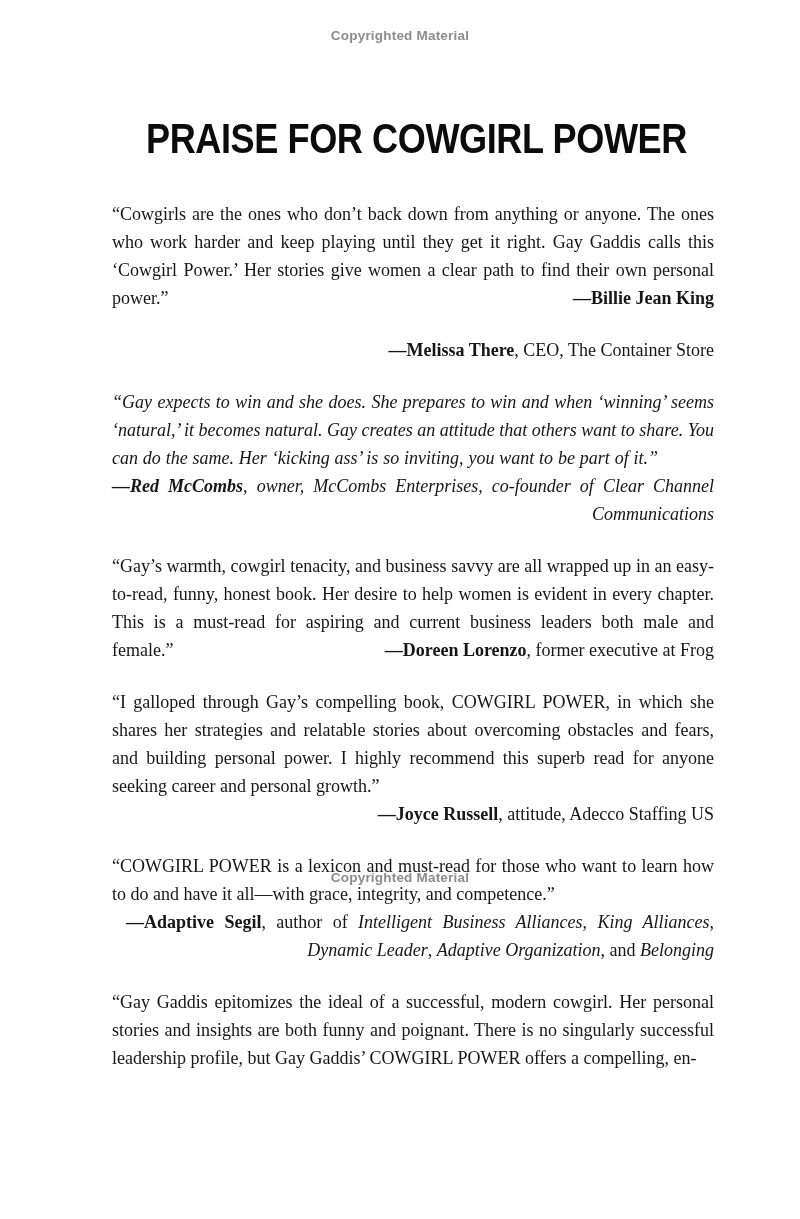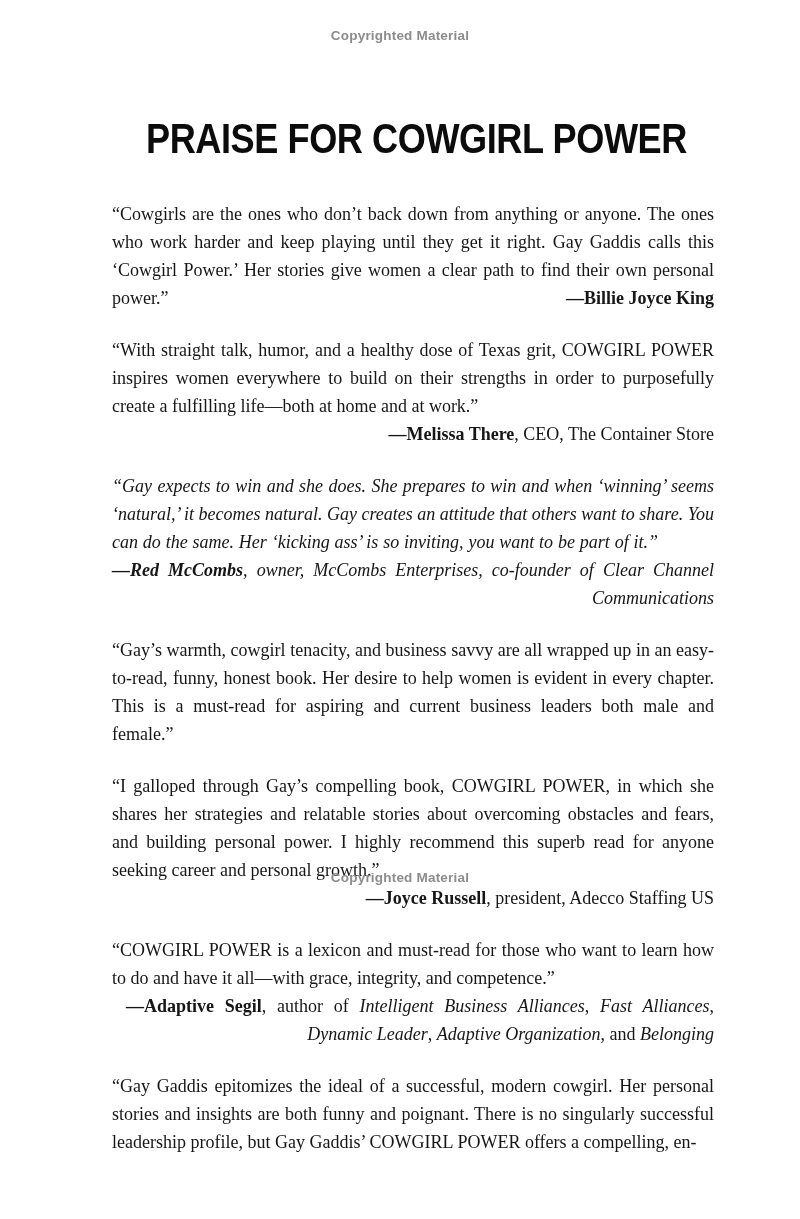--- a/index.html
+++ b/index.html
@@ -55,60 +55,58 @@
 
   <div class="copyright top">Copyrighted Material</div>
 
   <h1 class="title"><span class="title-inner">PRAISE FOR COWGIRL POWER</span></h1>
 
   <div class="content">
 
     <div class="testimonial">
       <p class="quote">
         <span>“Cowgirls are the ones who don’t back down from anything or anyone. The ones who work harder and keep playing until they get it right. Gay Gaddis calls this ‘Cowgirl Power.’ Her stories give women a clear path to find their own personal power.”</span>
-        <span class="attr-float"><b class="attr-name">—Billie Joyce King</b><span></span></span>
+        <span class="attr-float"><b class="attr-name">—Billie Jean King</b><span></span></span>
       </p>
     </div>
 
     <div class="testimonial">
-      <p class="quote">
-        <span>“With straight talk, humor, and a healthy dose of Texas grit, COWGIRL POWER inspires women everywhere to build on their strengths in order to purposefully create a fulfilling life—both at home and at work.”</span>
-      </p>
       <p class="attr-line">
         <b class="attr-name">—Melissa There</b><span>, CEO, The Container Store</span>
       </p>
     </div>
 
     <div class="testimonial">
       <p class="quote jlr">
         <span>“Gay expects to win and she does. She prepares to win and when ‘winning’ seems ‘natural,’ it becomes natural. Gay creates an attitude that others want to share. You can do the same. Her ‘kicking ass’ is so inviting, you want to be part of it.”</span><span class="gap"></span><b class="attr-name">—Red McCombs</b><span>, owner, McCombs Enterprises, co-founder of Clear Channel Communications</span>
       </p>
     </div>
 
     <div class="testimonial">
       <p class="quote">
         <span>“Gay’s warmth, cowgirl tenacity, and business savvy are all wrapped up in an easy-to-read, funny, honest book. Her desire to help women is evident in every chapter. This is a must-read for aspiring and current business leaders both male and female.”</span>
+        <span class="attr-float"><b class="attr-name">—Doreen Lorenzo</b><span>, former executive at Frog</span></span>
       </p>
     </div>
 
     <div class="testimonial">
       <p class="quote">
         <span>“I galloped through Gay’s compelling book, COWGIRL POWER, in which she shares her strategies and relatable stories about overcoming obstacles and fears, and building personal power. I highly recommend this superb read for anyone seeking career and personal growth.”</span>
       </p>
       <p class="attr-line">
-        <b class="attr-name">—Joyce Russell</b><span>, president, Adecco Staffing US</span>
+        <b class="attr-name">—Joyce Russell</b><span>, attitude, Adecco Staffing US</span>
       </p>
     </div>
 
     <div class="testimonial">
       <p class="quote">
         <span>“COWGIRL POWER is a lexicon and must-read for those who want to learn how to do and have it all—with grace, integrity, and competence.”</span>
       </p>
       <p class="attr-para">
-        <b class="attr-name">—Adaptive Segil</b><span>, author of </span><span class="it">Intelligent Business Alliances</span><span>, </span><span class="it">Fast Alliances</span><span>, </span><span class="it">Dynamic Leader</span><span>, </span><span class="it">Adaptive Organization</span><span>, and </span><span class="it">Belonging</span>
+        <b class="attr-name">—Adaptive Segil</b><span>, author of </span><span class="it">Intelligent Business Alliances</span><span>, </span><span class="it">King Alliances</span><span>, </span><span class="it">Dynamic Leader</span><span>, </span><span class="it">Adaptive Organization</span><span>, and </span><span class="it">Belonging</span>
       </p>
     </div>
 
     <div class="testimonial">
       <p class="quote">
         <span>“Gay Gaddis epitomizes the ideal of a successful, modern cowgirl. Her personal stories and insights are both funny and poignant. There is no singularly successful leadership profile, but Gay Gaddis’ COWGIRL POWER offers a compelling, en-</span>
       </p>
     </div>
 
   </div>

